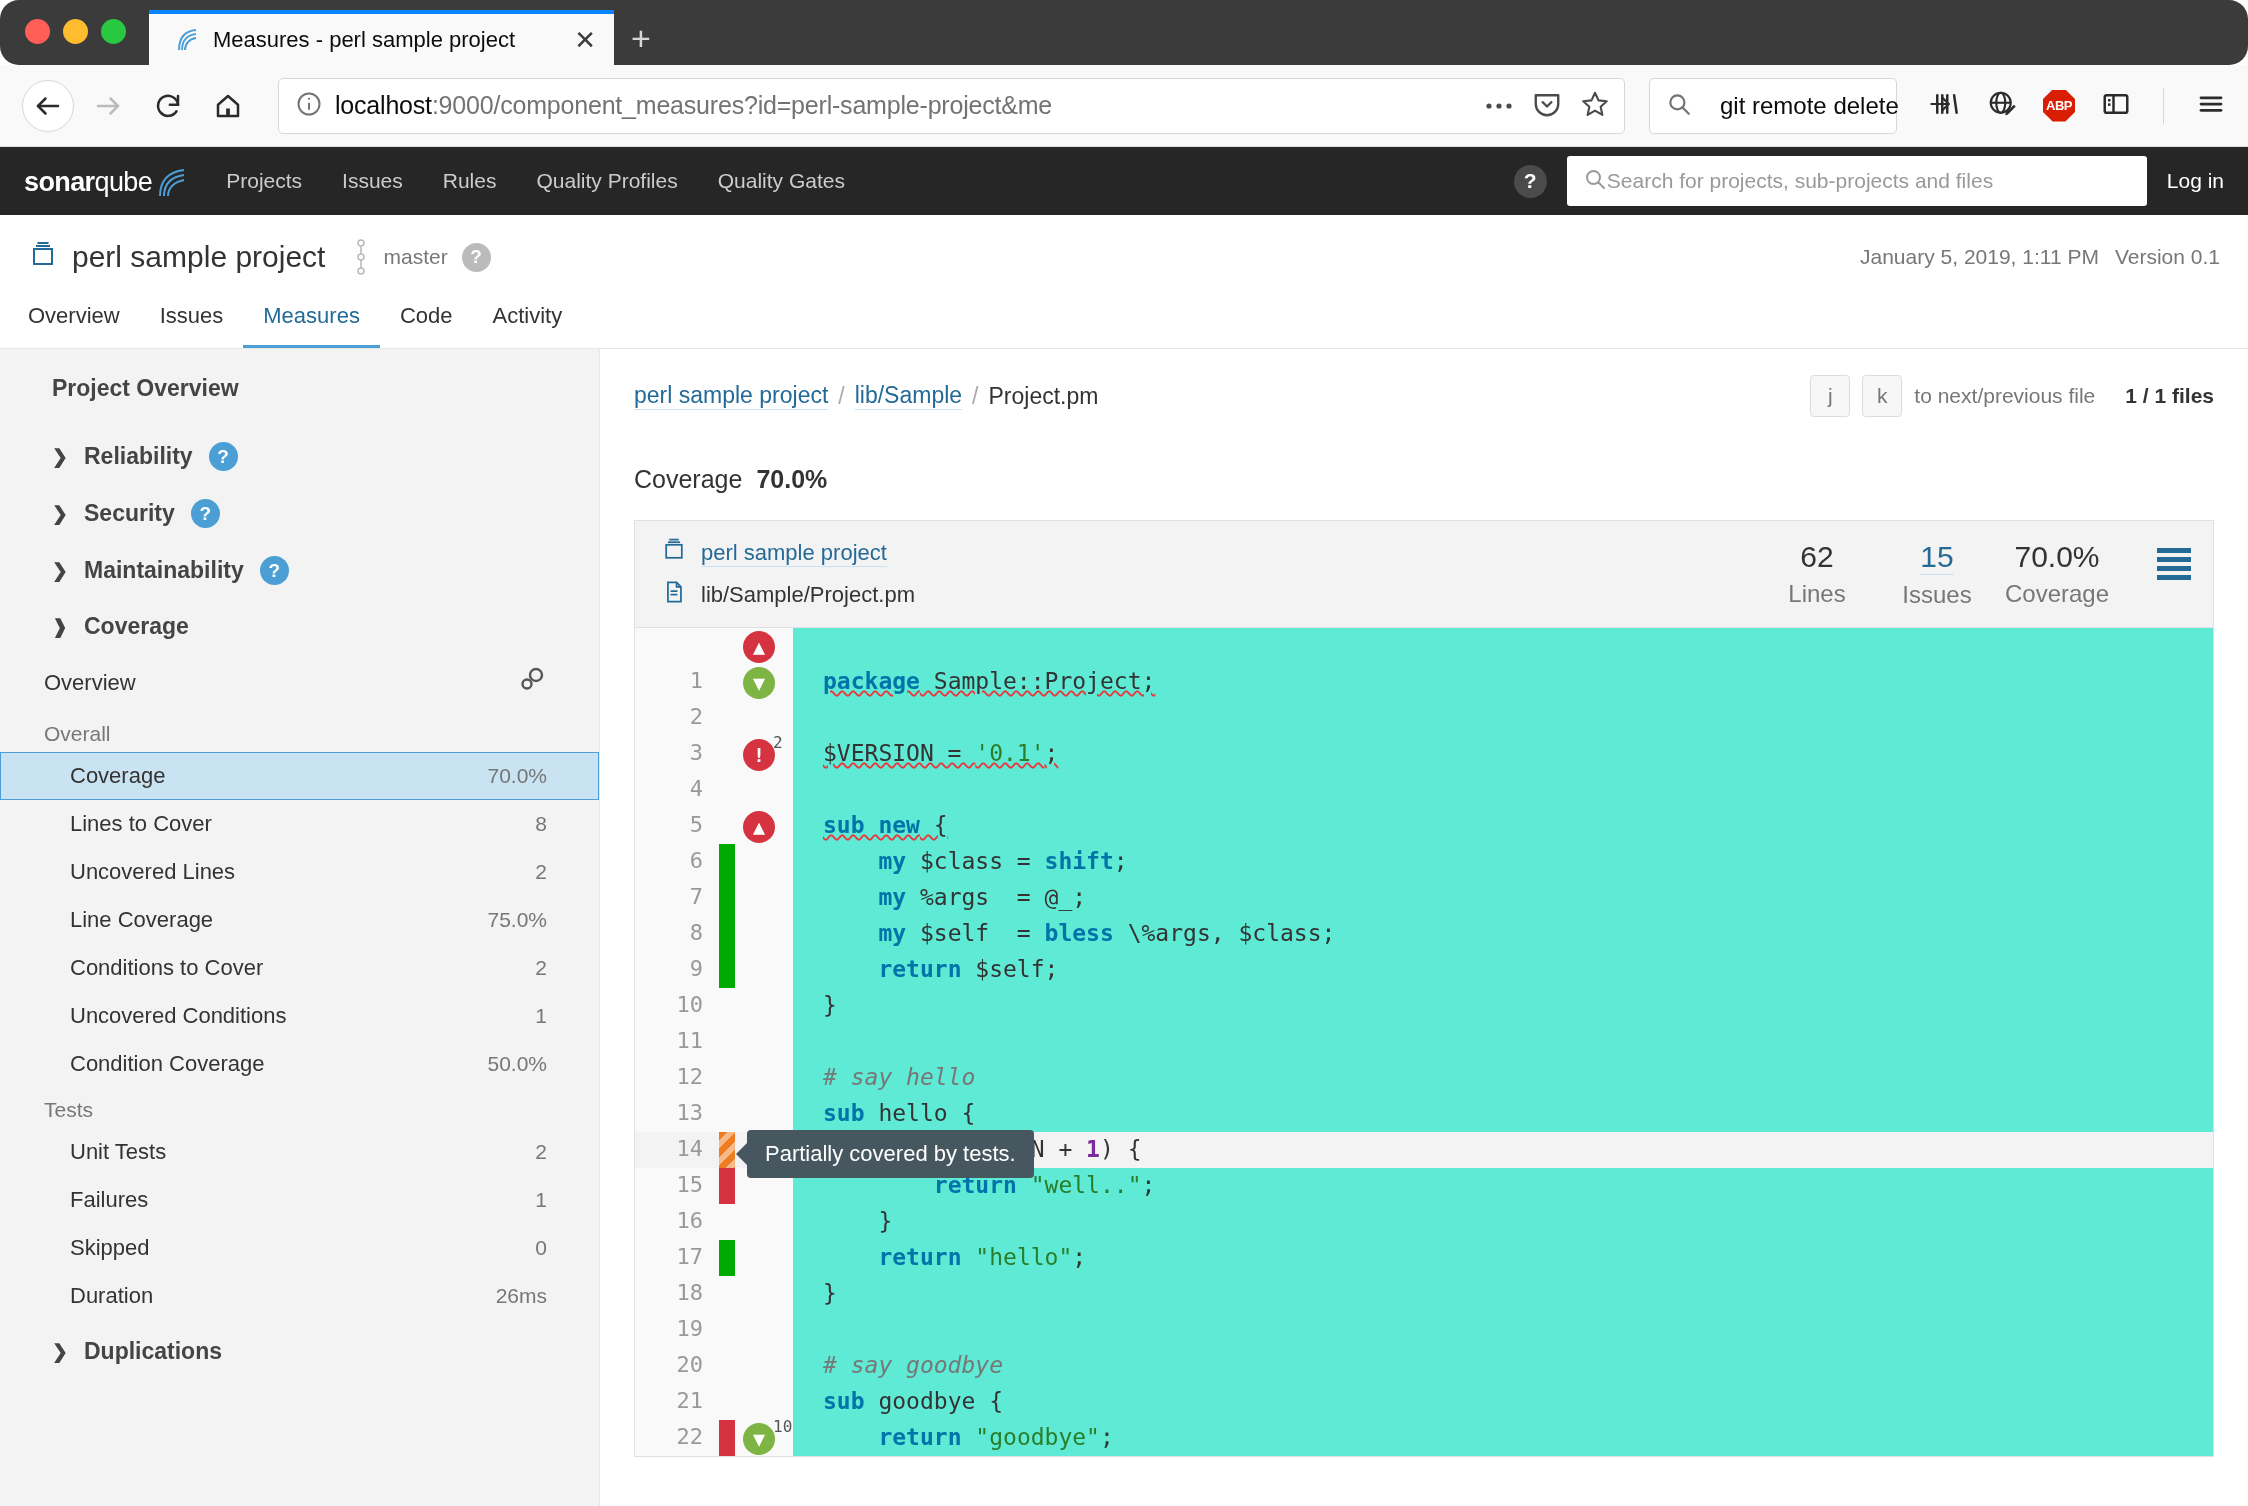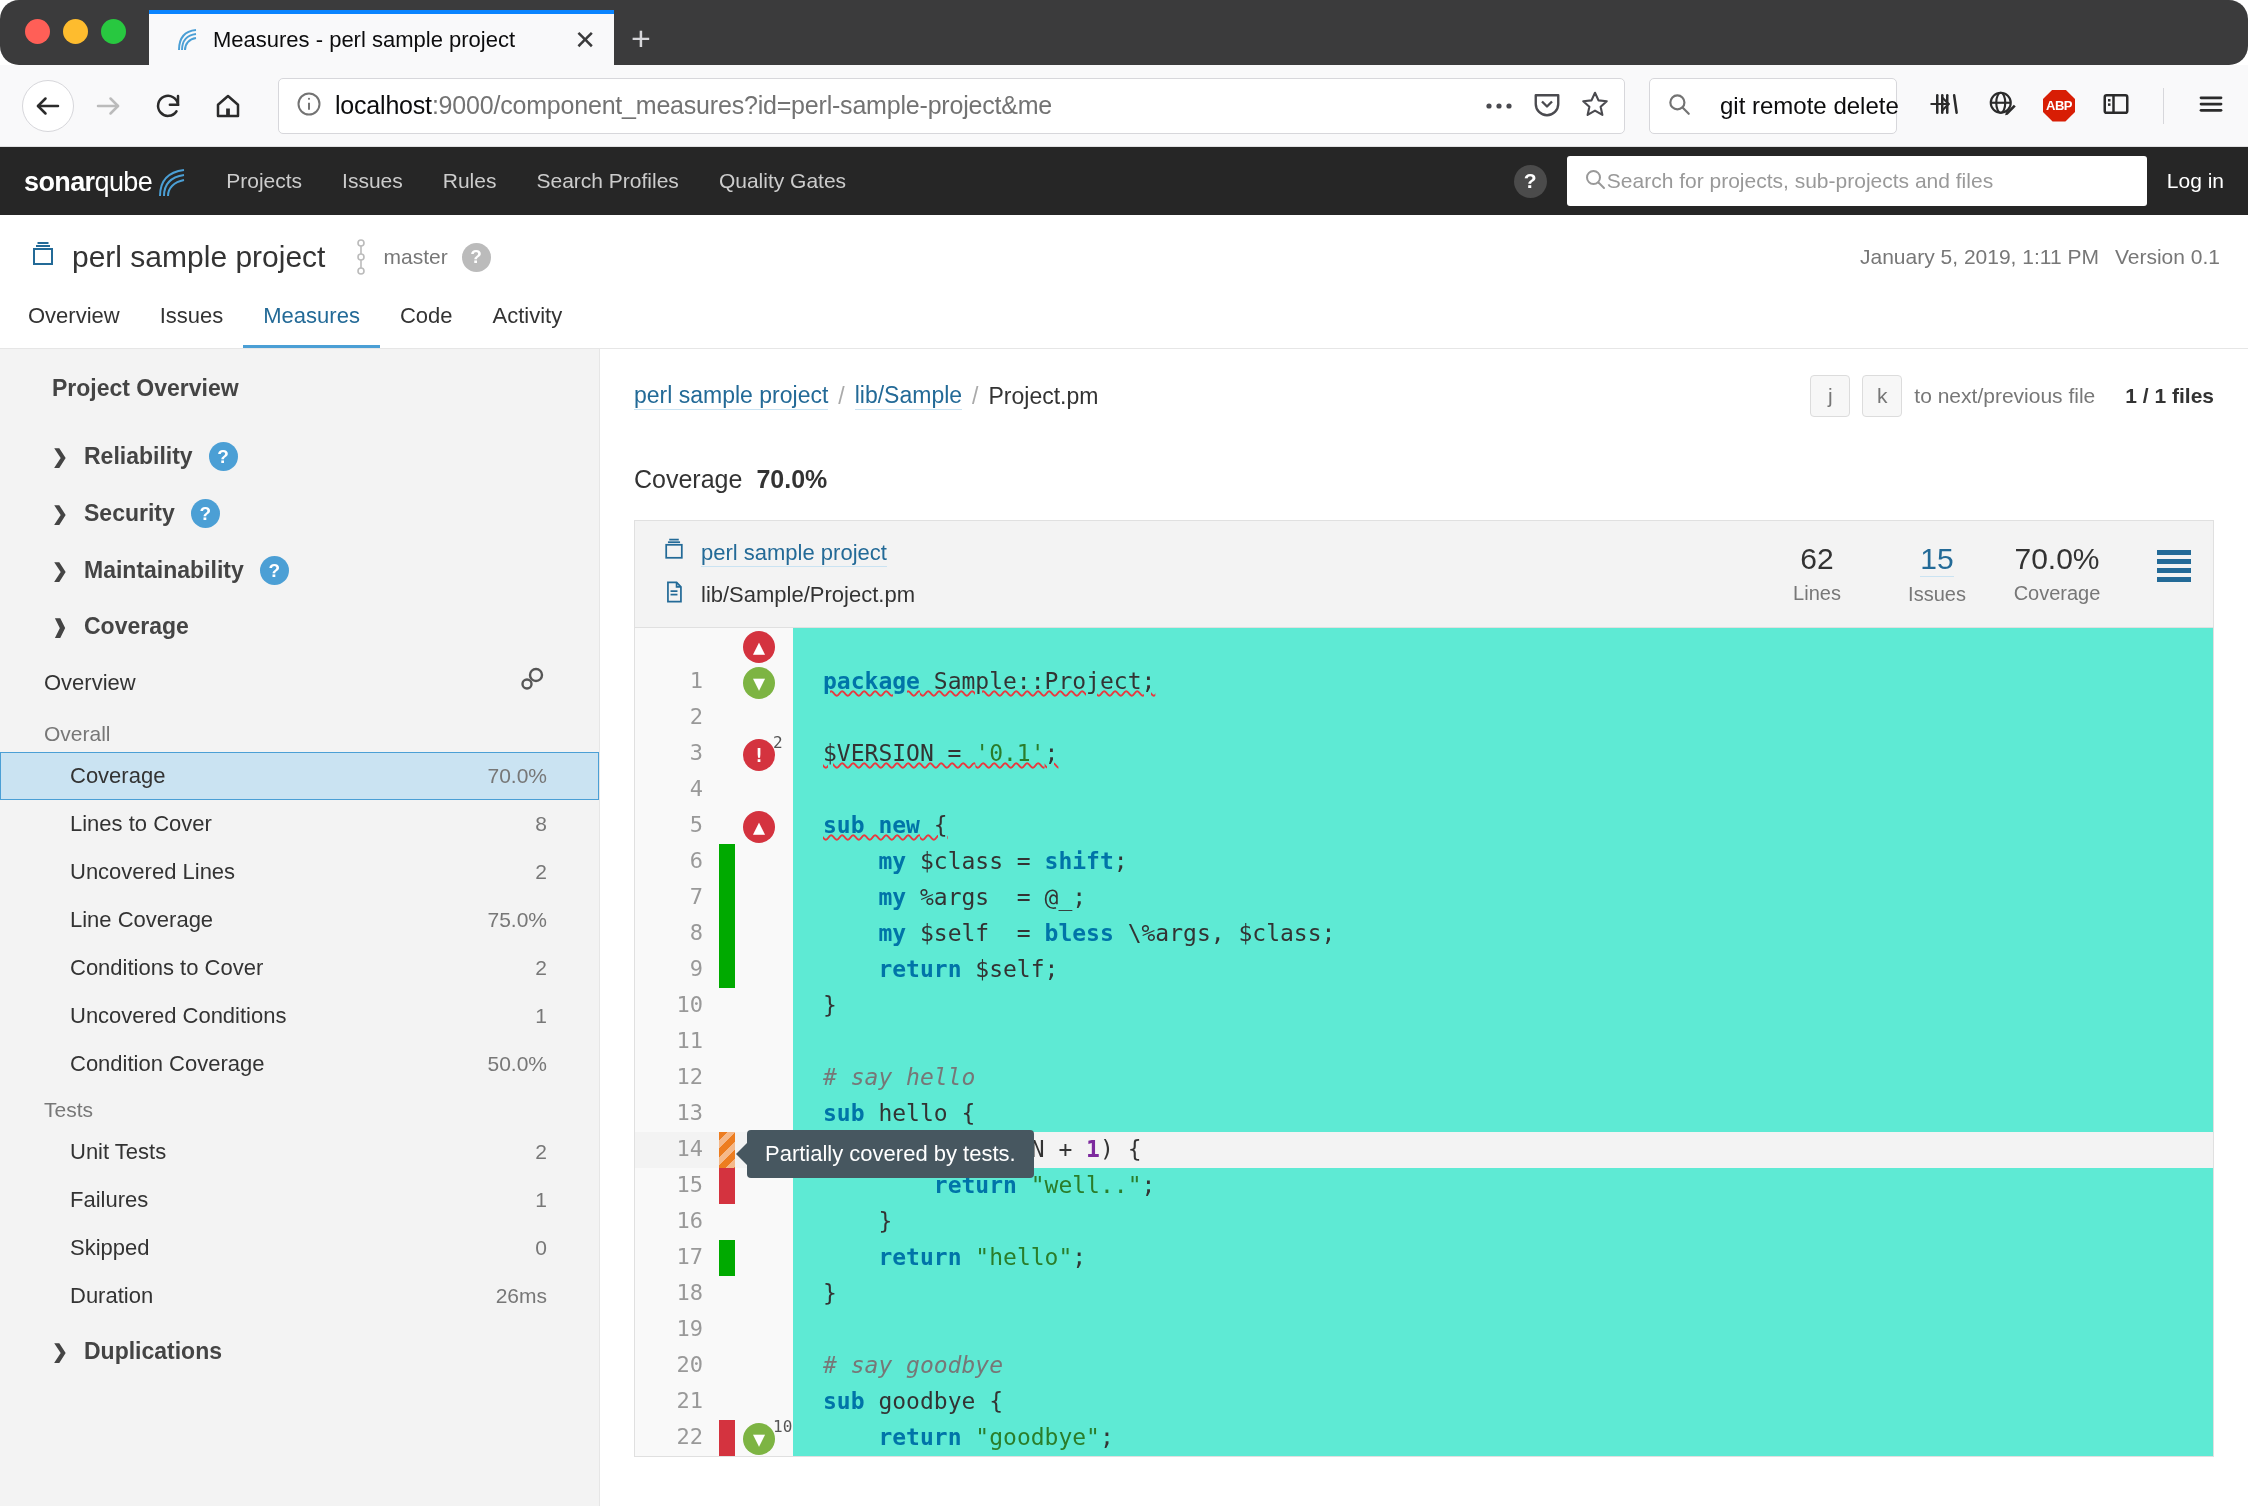--- a/index.html
+++ b/index.html
@@ -185,21 +185,21 @@
     padding: 16px 22px 16px 26px; gap: 18px;
   }
   .card-head-left { display: flex; flex-direction: column; gap: 10px; }
   .chl-row { display: flex; align-items: center; gap: 14px; font-size: 22px; }
   .chl-row a { color: #236a97; text-decoration: none; border-bottom: 1px solid #cae3f2; }
   .chl-row .path { color: #333; }
   .card-head-right { margin-left: auto; display: flex; align-items: flex-start; gap: 0; }
   .metric { text-align: center; min-width: 120px; }
   .metric .v { font-size: 30px; color: #333; }
   .metric .v.link { color: #236a97; border-bottom: 1px solid #cae3f2; display: inline-block; }
-  .metric .l { font-size: 20px; color: #777; margin-top: 6px; }
+  .metric .l { font-size: 24px; color: #777; margin-top: 6px; }
   .burger { margin-left: 40px; display: flex; flex-direction: column; gap: 4px; cursor: pointer; padding-top: 8px;}
   .burger span { width: 34px; height: 5px; background: #236a97; display: block; }
 
   
   .code { font-family: "DejaVu Sans Mono", monospace; font-size: 23px; position: relative; }
   .cline { display: flex; align-items: stretch; min-height: 36px; position: relative; }
   .cline.hl { background: #f3f3f3; }
   .ln {
     width: 84px; text-align: right; padding: 4px 16px 4px 0; color: #999; font-size: 22px;
     background: #f9f9f9; border-right: none; flex: none; user-select: none;
@@ -383,21 +383,21 @@
         <svg width="34" height="34" viewBox="0 0 34 34" style="margin-left:2px;margin-bottom:-4px">
             <path d="M6 30 C6 14 14 6 30 4" stroke="#4b9fd5" stroke-width="2" fill="none"></path>
             <path d="M10 30 C10 18 17 11 30 9" stroke="#4b9fd5" stroke-width="2" fill="none"></path>
             <path d="M14 30 C14 22 20 16 30 14" stroke="#4b9fd5" stroke-width="2" fill="none"></path>
           </svg>
       </div>
       <nav class="sq-nav">
         <a>Projects</a>
         <a>Issues</a>
         <a>Rules</a>
-        <a>Search Profiles</a>
+        <a>Quality Profiles</a>
         <a>Quality Gates</a>
       </nav>
       <div class="sq-right">
         <span class="help-circle">?</span>
         <div class="sq-search">
           <span>
             <svg width="24" height="24" viewBox="0 0 24 24" fill="none" stroke="#999" stroke-width="2" stroke-linecap="round">
                 <circle cx="10.5" cy="10.5" r="6.5"></circle>
                 <line x1="15.5" y1="15.5" x2="21" y2="21"></line>
               </svg>

